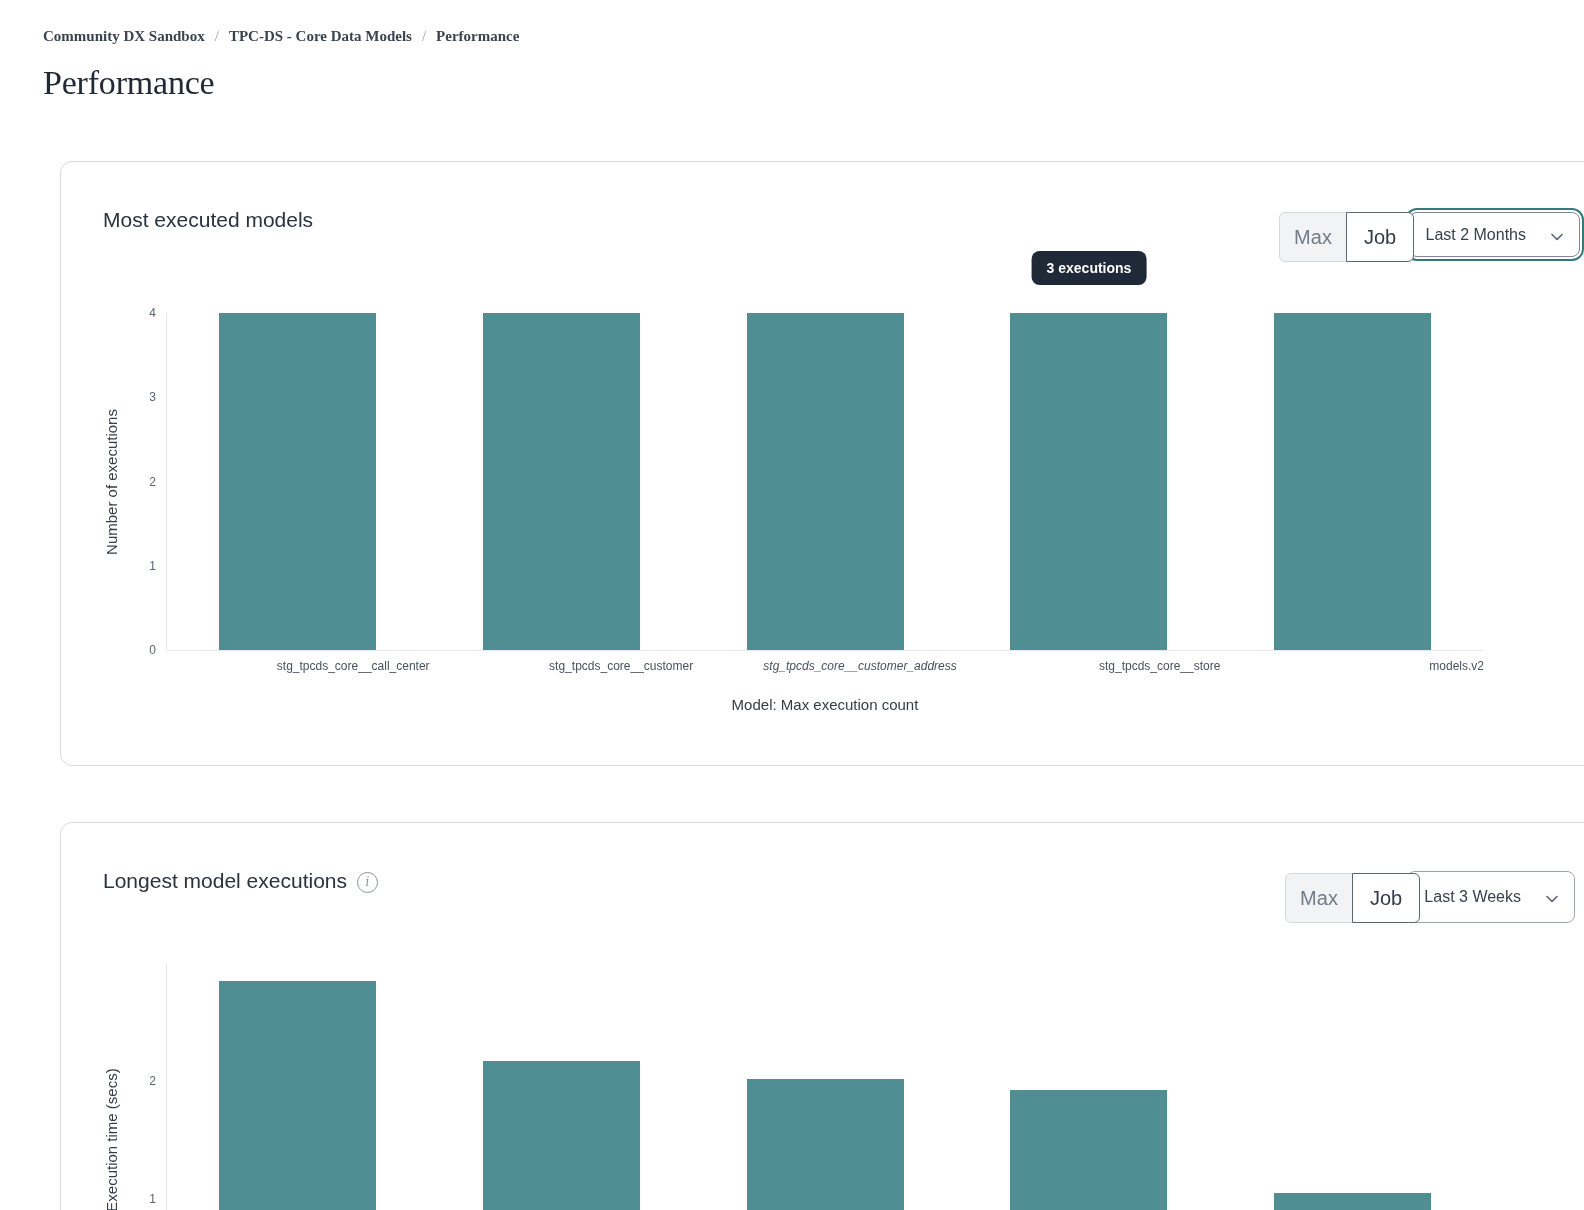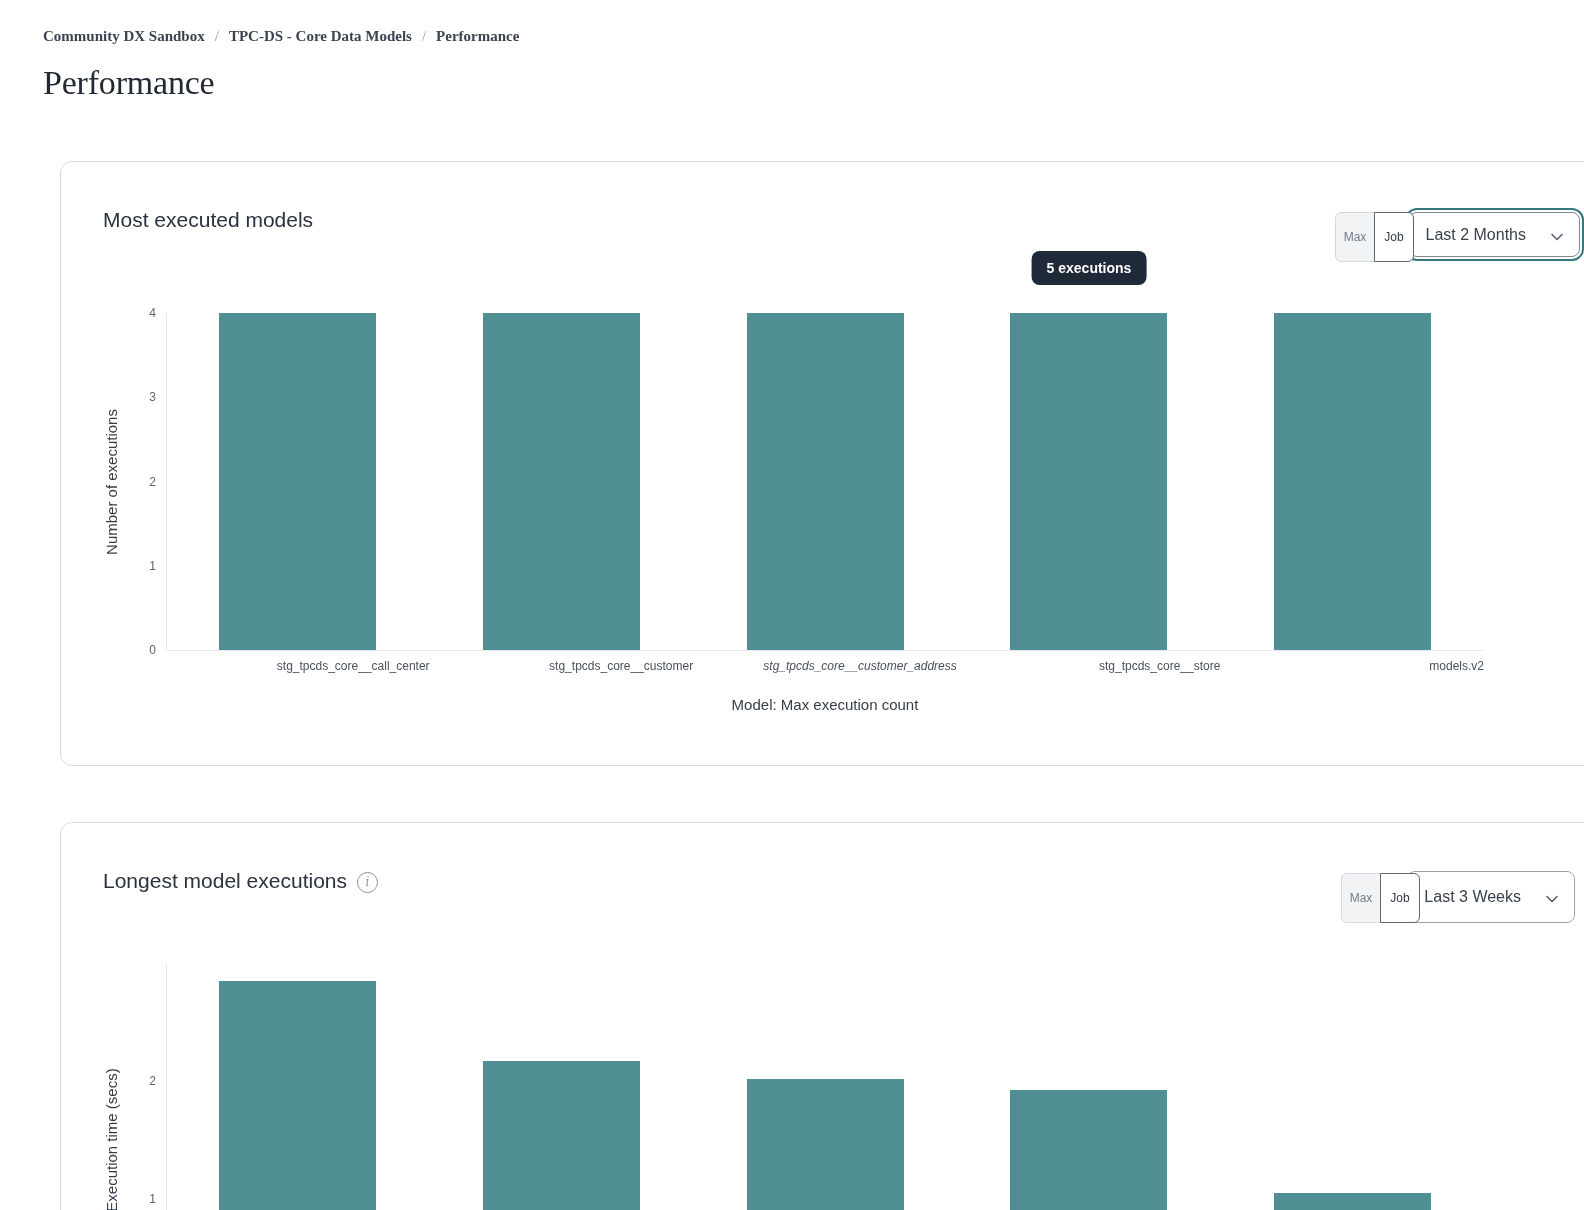--- a/index.html
+++ b/index.html
@@ -21,21 +21,21 @@
   .card-2{top:822px;height:600px;}
   .card-title{position:absolute;left:42px;top:46px;font-size:21px;color:#2a323e;display:flex;align-items:center;gap:10px;}
 
   
   .info-icon{width:19px;height:19px;border:1.5px solid #8b929c;border-radius:50%;color:#8b929c;
     font-family:"DejaVu Serif",serif;font-size:12px;font-style:italic;display:inline-flex;
     align-items:center;justify-content:center;line-height:1;margin-top:2px;}
 
   
   .seg{position:absolute;top:50px;display:flex;}
-  .seg-btn{height:50px;width:40px;font-size:12px;font-family:inherit;cursor:pointer;}
+  .seg-btn{height:50px;width:68px;font-size:20px;font-family:inherit;cursor:pointer;}
   .seg-max{background:#f2f3f5;border:1px solid #d5d9dd;border-radius:6px 0 0 6px;color:#717c8a;}
   .seg-job{background:#ffffff;border:1px solid #5e6875;border-radius:0 6px 6px 0;color:#333b48;
     margin-left:-1px;position:relative;z-index:1;}
 
   
   .dd-ring{position:absolute;top:46px;border:2.5px solid #35797d;border-radius:12px;padding:2px;background:#fff;}
   .dd-btn{display:flex;align-items:center;gap:25px;background:#fff;border:1px solid #7f8893;border-radius:8px;
     height:45px;padding:0 16px;font-size:16px;color:#39414d;font-family:inherit;cursor:pointer;white-space:nowrap;}
   .dd-plain{position:absolute;top:48px;height:50px;border:1px solid #9aa2ac;border-radius:8px;}
   .dd-plain .dd-btn{border:none;height:100%;}
@@ -83,21 +83,21 @@
     <button class="dd-btn">
       <span>Last 2 Months</span>
       <span class="chev">
         <svg width="12" height="8" viewBox="0 0 12 8">
             <path d="M1 1.5 L6 6.5 L11 1.5" fill="none" stroke="#5b636f" stroke-width="1.6" stroke-linecap="round" stroke-linejoin="round"></path>
           </svg>
       </span>
     </button>
   </div>
 
-  <div class="chart-tooltip">5 executions</div>
+  <div class="chart-tooltip">3 executions</div>
 
   <div class="chart-area">
       <div class="axis-line" style="left: 105px; top: 151px; width: 1px; height: 337px;"></div>
       <div class="axis-line" style="left: 105px; top: 488px; width: 1318px; height: 1px;"></div>
       <div class="tick-label" style="left: 45px; top: 481px; width: 50px;">0</div>
       <div class="tick-label" style="left: 45px; top: 396.75px; width: 50px;">1</div>
       <div class="tick-label" style="left: 45px; top: 312.5px; width: 50px;">2</div>
       <div class="tick-label" style="left: 45px; top: 228.25px; width: 50px;">3</div>
       <div class="tick-label" style="left: 45px; top: 144px; width: 50px;">4</div>
       <div class="bar" style="left: 158.3px; top: 151px; width: 157px; height: 337px; background: rgb(79, 142, 146);"></div>

